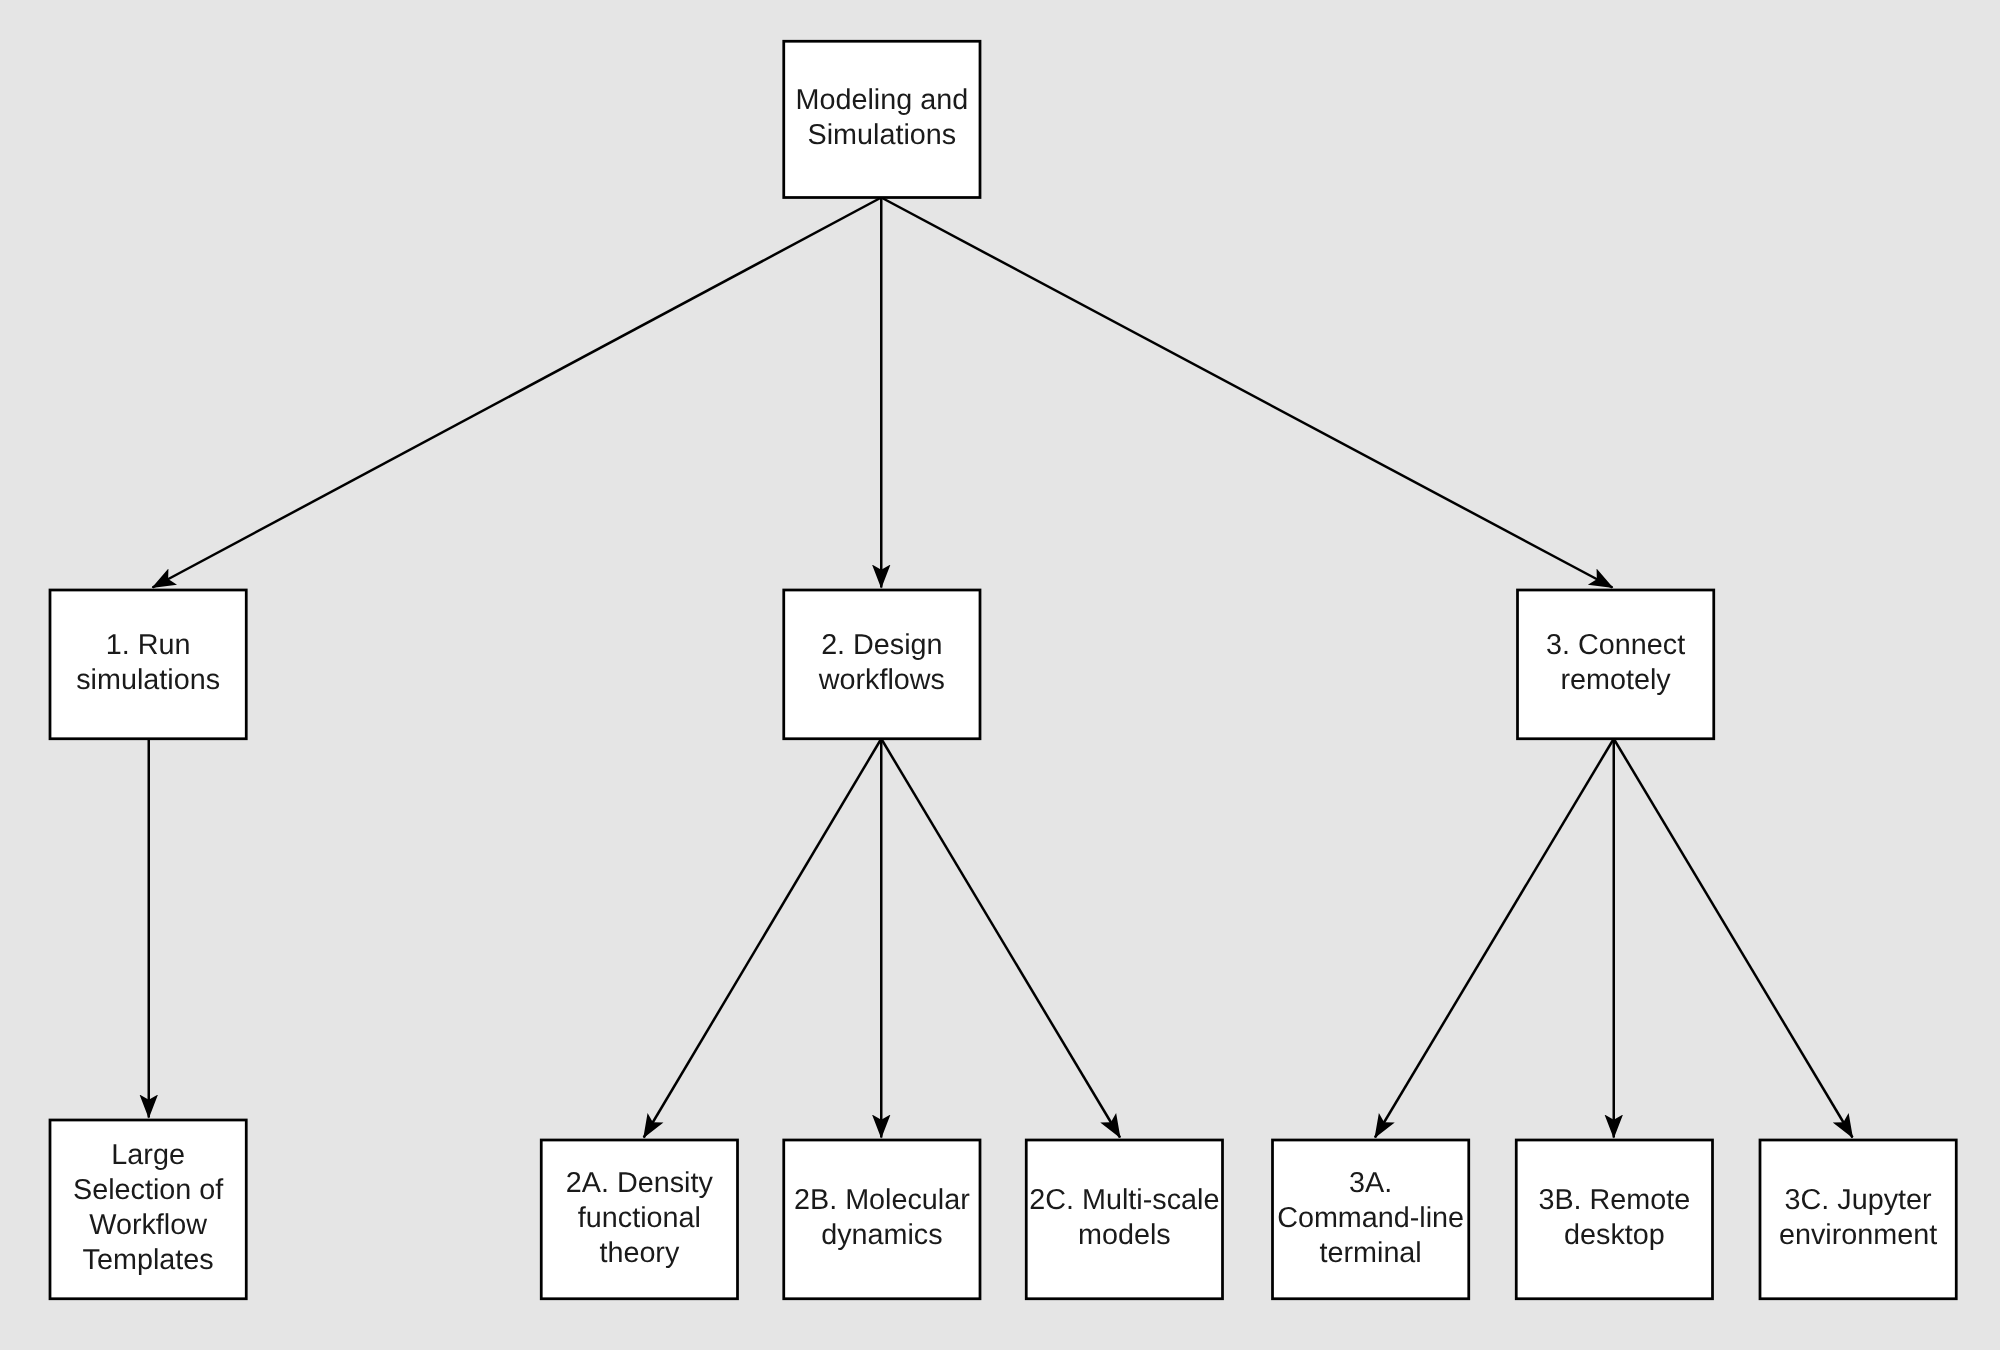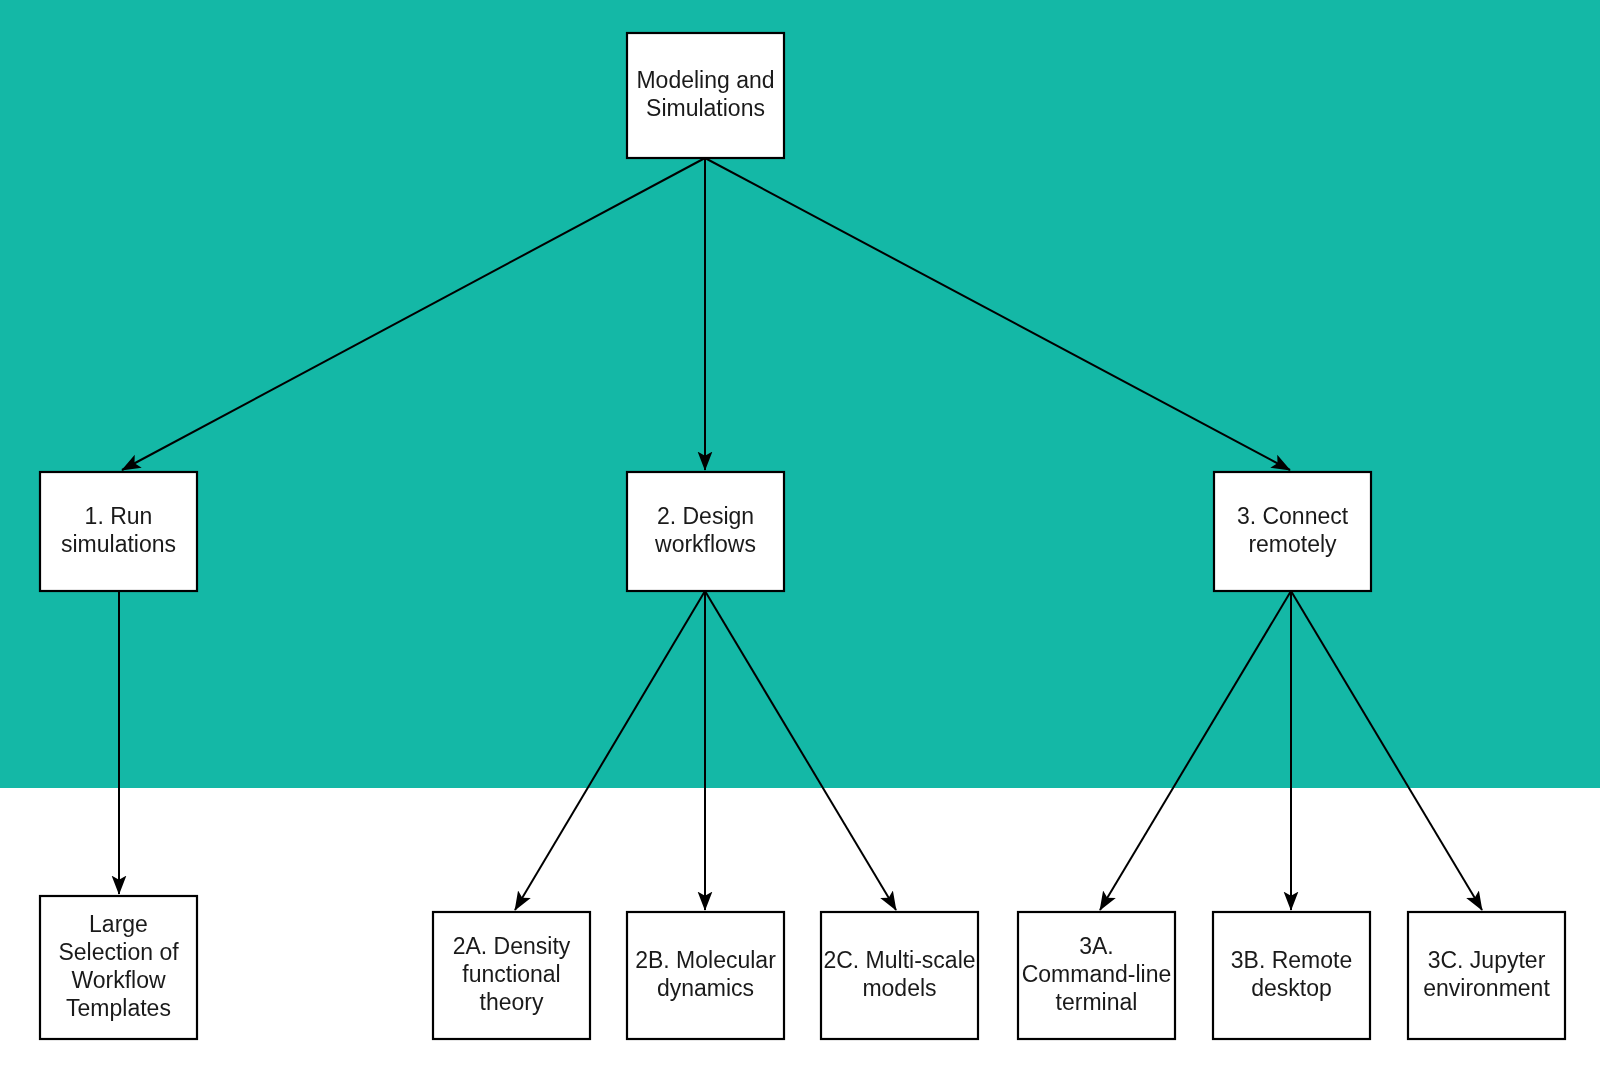--- a/index.html
+++ b/index.html
@@ -10,22 +10,22 @@
   }
   body {
     width: 1600px;
     height: 1080px;
     overflow: hidden;
     font-family: "Liberation Sans", sans-serif;
   }
   #diagram-root {
     position: relative;
     width: 1600px;
-    height: 788px;
-    background: #14b8a6;
+    height: 1080px;
+    background: #e5e5e5;
   }
   svg.diagram-canvas {
     display: block;
     width: 1600px;
     height: 1080px;
   }
   .node-box {
     fill: #ffffff;
     stroke: #000000;
     stroke-width: 2.2;

